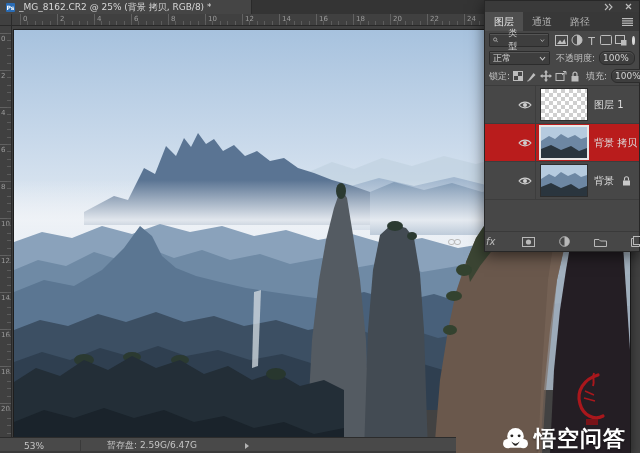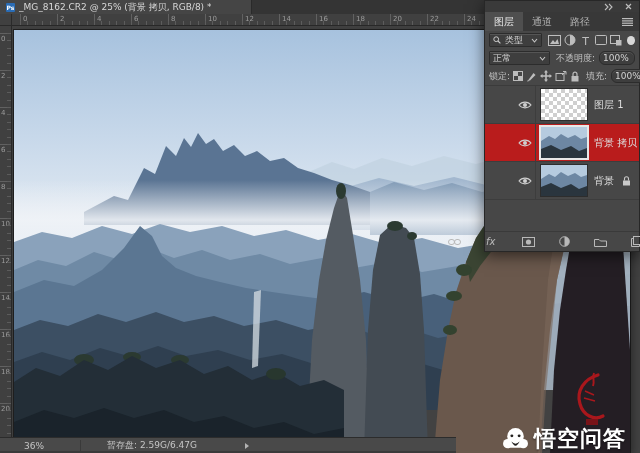--- a/index.html
+++ b/index.html
@@ -59,21 +59,21 @@
     display:flex;flex-direction:column;}
   .panel-titlebar{height:11px;background:#3a3a3a;display:flex;justify-content:flex-end;
     align-items:center;gap:8px;padding:0 5px;flex:0 0 auto;}
   .panel-tabs{height:19px;background:#383838;display:flex;align-items:stretch;flex:0 0 auto;}
   .ptab{padding:0 9px;font-size:10px;display:flex;align-items:center;color:#b4b4b4;}
   .ptab.active{background:#4f4f4f;color:#e8e8e8;}
   .panel-menu{margin-left:auto;display:flex;align-items:center;padding:0 6px;}
   .prow{height:18px;display:flex;align-items:center;gap:3px;padding:0 4px;flex:0 0 auto;}
   .field{background:#3e3e3e;border:1px solid #2c2c2c;box-shadow:inset 0 1px 0 #555;
     border-radius:1px;height:14px;display:flex;align-items:center;font-size:9px;color:#d2d2d2;
-    padding:0 3px;gap:4px;}
+    padding:0 3px;gap:10px;}
   .kind-dd{width:60px;}
   .mode-dd{width:74px;}
   .val-dd{width:36px;margin-left:1px;border-radius:6px;}
   .spring{flex:1;}
   .plabel{font-size:9px;color:#c2c2c2;white-space:nowrap;}
   .ibtn{display:flex;align-items:center;justify-content:center;width:14px;height:14px;}
   .ibtn.small{width:12px;}
   .layer-list{flex:0 0 auto;border-top:1px solid #3b3b3b;}
   .layer-row{height:38px;display:flex;align-items:center;border-bottom:1px solid #3d3d3d;background:#474747;padding-left:29px;}
   .layer-row.selected{background:#b91c1c;}
@@ -274,21 +274,21 @@
           <circle cx="9.5" cy="9.5" r="1.4" fill="#23211f"></circle>
           <circle cx="16.5" cy="9.5" r="1.4" fill="#23211f"></circle>
           <path d="M9,15 Q13,19 17,15 Q13,23 9,15 Z" fill="#23211f"></path>
         </svg>
         <span class="brand-text">悟空问答</span>
       </div>
     </div>
   </div>
 
   <div class="statusbar">
-    <span class="zoom-field">36%</span>
+    <span class="zoom-field">53%</span>
     <span class="status-divider"></span>
     <span class="scratch">暂存盘: 2.59G/6.47G</span>
     <span class="flyout"></span>
   </div>
 
   <div class="panel">
     <div class="panel-titlebar">
       <span class="ibtn small">
         <svg width="9" height="8" viewBox="0 0 9 8">
             <path d="M1,1 L4,4 L1,7 M5,1 L8,4 L5,7" fill="none" stroke="#bdbdbd" stroke-width="1.1"></path>

